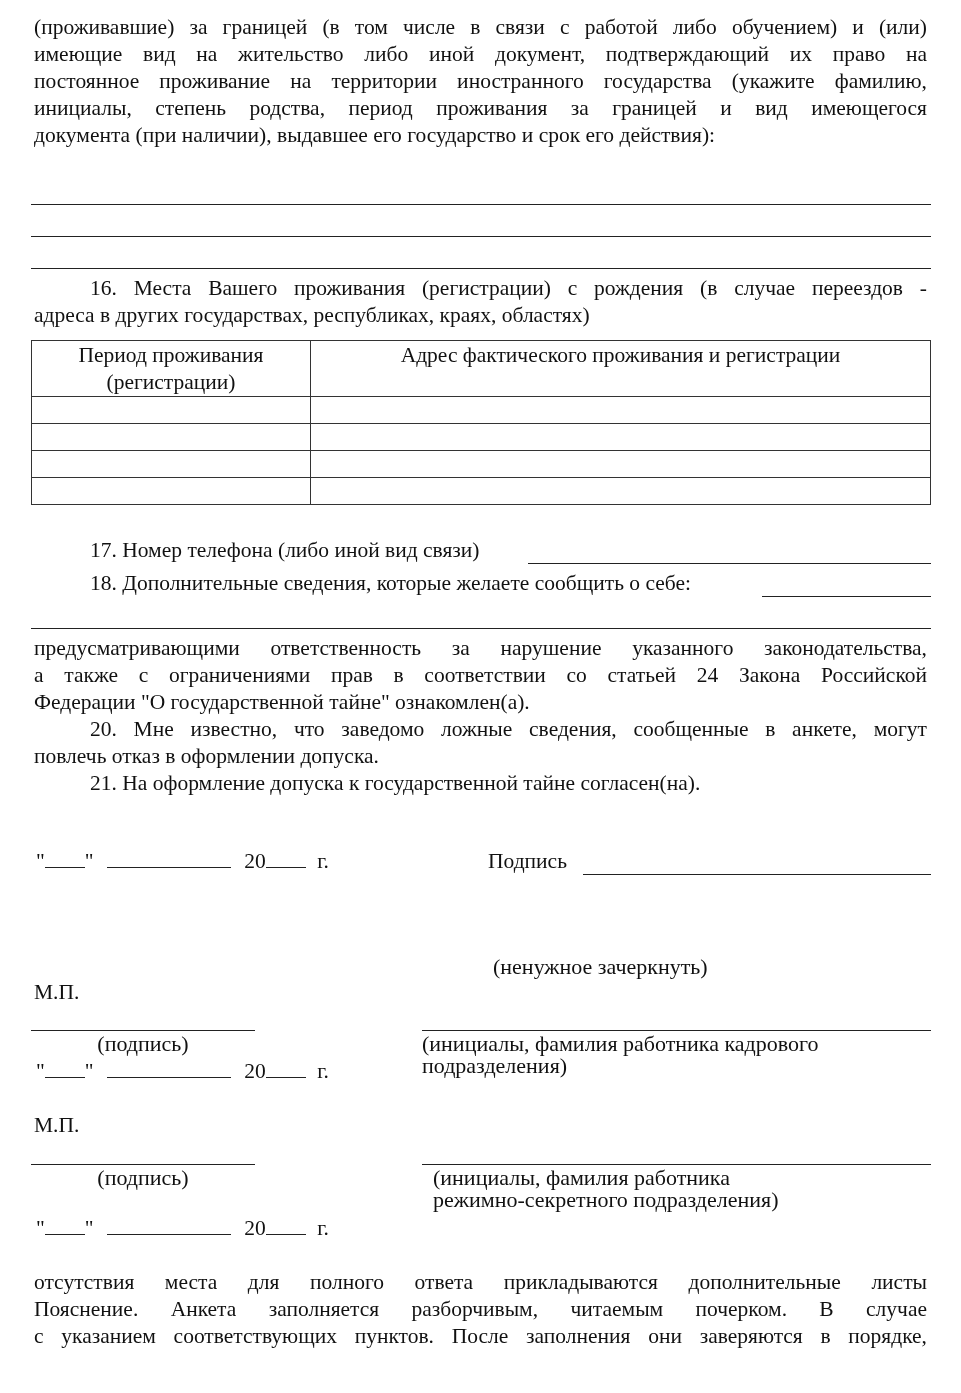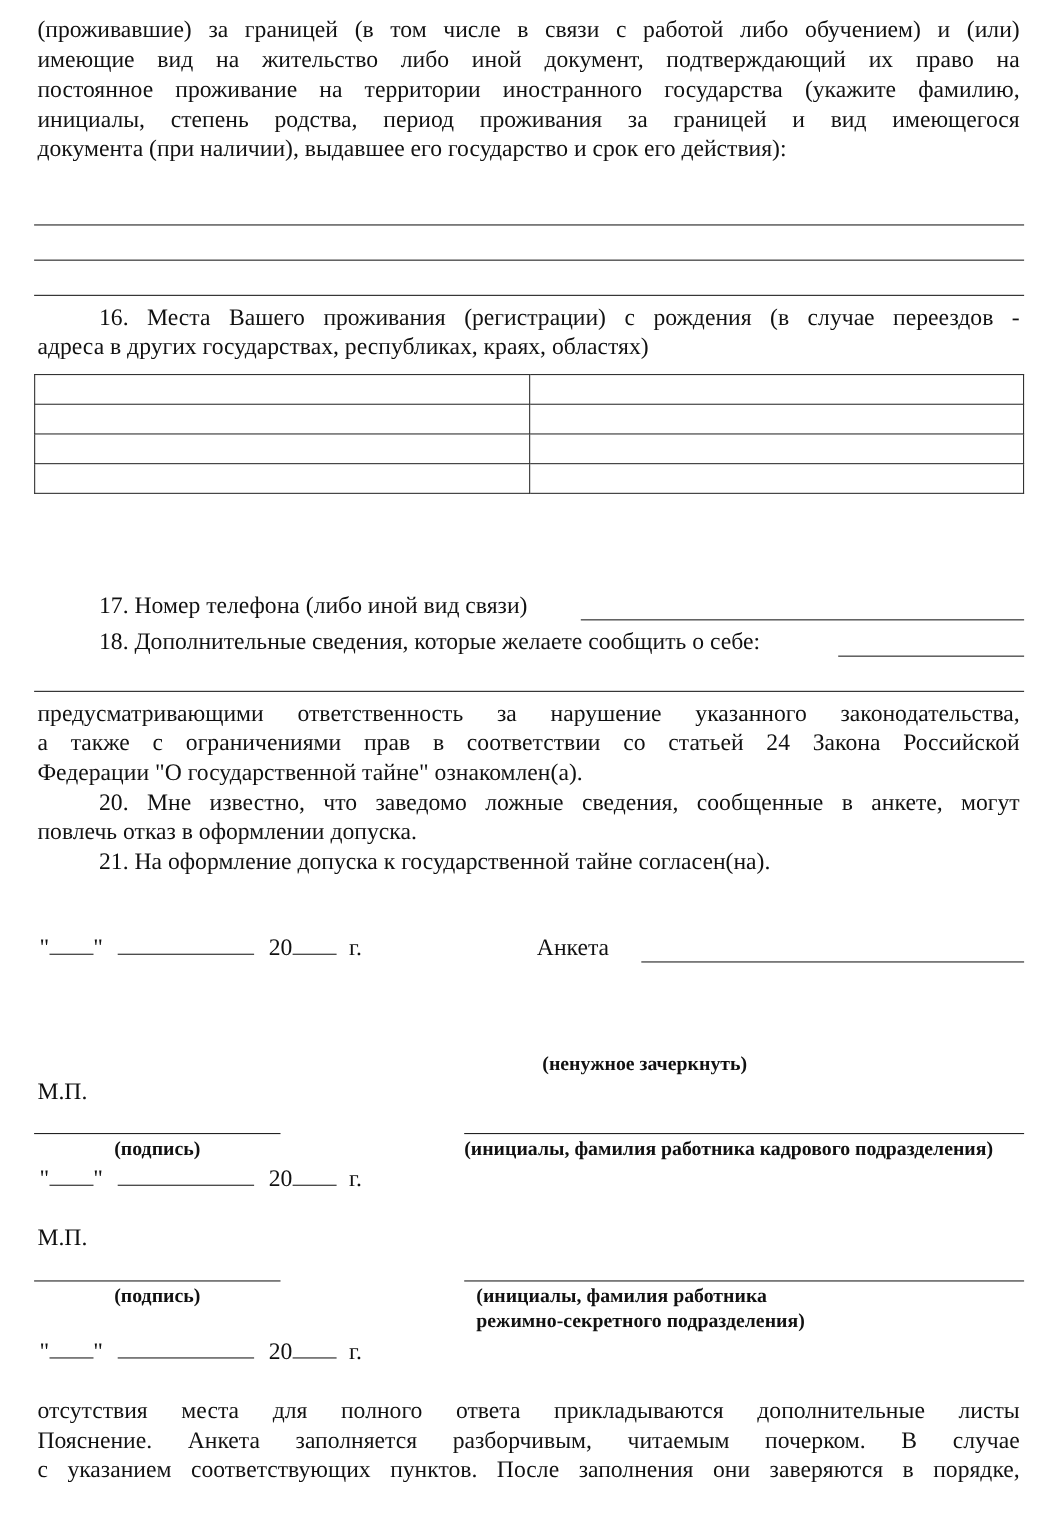--- a/index.html
+++ b/index.html
@@ -22,21 +22,21 @@
   table.res {
     position: absolute; left: 31px; top: 340px; width: 900px;
     border-collapse: collapse;
   }
   table.res td, table.res th {
     border: 1.4px solid #333; padding: 0; font-weight: normal;
     vertical-align: top; text-align: center; line-height: 27px;
   }
   table.res th { height: 54px; padding-top: 1px; }
   table.res td { height: 26px; }
-  .small { font-size: 18px; line-height: 22px; font-weight: bold; }
+  .small { font-size: 22px; line-height: 22px; }
   .underlined { text-decoration: underline; text-underline-offset: 3px; }
 </style>
 </head>
 <body>
 
 <div class="para" style="top:14px;">
   <span class="line">(проживавшие) за границей (в том числе в связи с работой либо обучением) и (или)</span>
   <span class="line">имеющие вид на жительство либо иной документ, подтверждающий их право на</span>
   <span class="line">постоянное проживание на территории иностранного государства (укажите фамилию,</span>
   <span class="line">инициалы, степень родства, период проживания за границей и вид имеющегося</span>
@@ -46,20 +46,27 @@
 <div class="hline" style="left:31px; width:900px; top:236px;"></div>
 <div class="hline" style="left:31px; width:900px; top:268px;"></div>
 
 <div class="para" style="top:275px;">
   <span class="line indent">16. Места Вашего проживания (регистрации) с рождения (в случае переездов -</span>
   <span class="line last">адреса в других государствах, республиках, краях, областях)</span>
 </div>
 
 <table class="res">
   <tbody>
+      <tr>
+    <th style="width:278px;">
+      <span>Период проживания</span><br>
+      <span>(регистрации)</span>
+    </th>
+    <th>Адрес фактического проживания и регистрации</th>
+  </tr>
   <tr>
     <td></td>
     <td></td>
   </tr>
   <tr>
     <td></td>
     <td></td>
   </tr>
   <tr>
     <td></td>
@@ -87,21 +94,21 @@
   <span class="line last">повлечь отказ в оформлении допуска.</span>
   <span class="line last indent">21. На оформление допуска к государственной тайне согласен(на).</span>
 </div>
 
 <div class="abs" style="left:36px; top:848px; line-height:27px; white-space:nowrap;">
   <span>"</span><span class="blank" style="width:40px;"></span><span>"</span>
   <span class="blank" style="width:124px; margin-left:8px;"></span>
   <span style="margin-left:8px;">20</span><span class="blank" style="width:40px;"></span>
   <span style="margin-left:6px;">г.</span>
 </div>
-<div class="abs" style="left:488px; top:848px; line-height:27px;">Анкета</div>
+<div class="abs" style="left:488px; top:848px; line-height:27px;">Подпись</div>
 <div class="hline" style="left:583px; width:348px; top:874px;"></div>
 
 <div class="para" style="top:901px;">
 </div>
 <div class="abs small" style="left:493px; top:956px;">(ненужное зачеркнуть)</div>
 
 <div class="abs" style="left:34px; top:979px; line-height:27px;">М.П.</div>
 <div class="hline" style="left:31px; width:224px; top:1030px;"></div>
 <div class="abs small" style="left:31px; width:224px; top:1033px; text-align:center;">(подпись)</div>
 <div class="hline" style="left:422px; width:509px; top:1030px;"></div>

